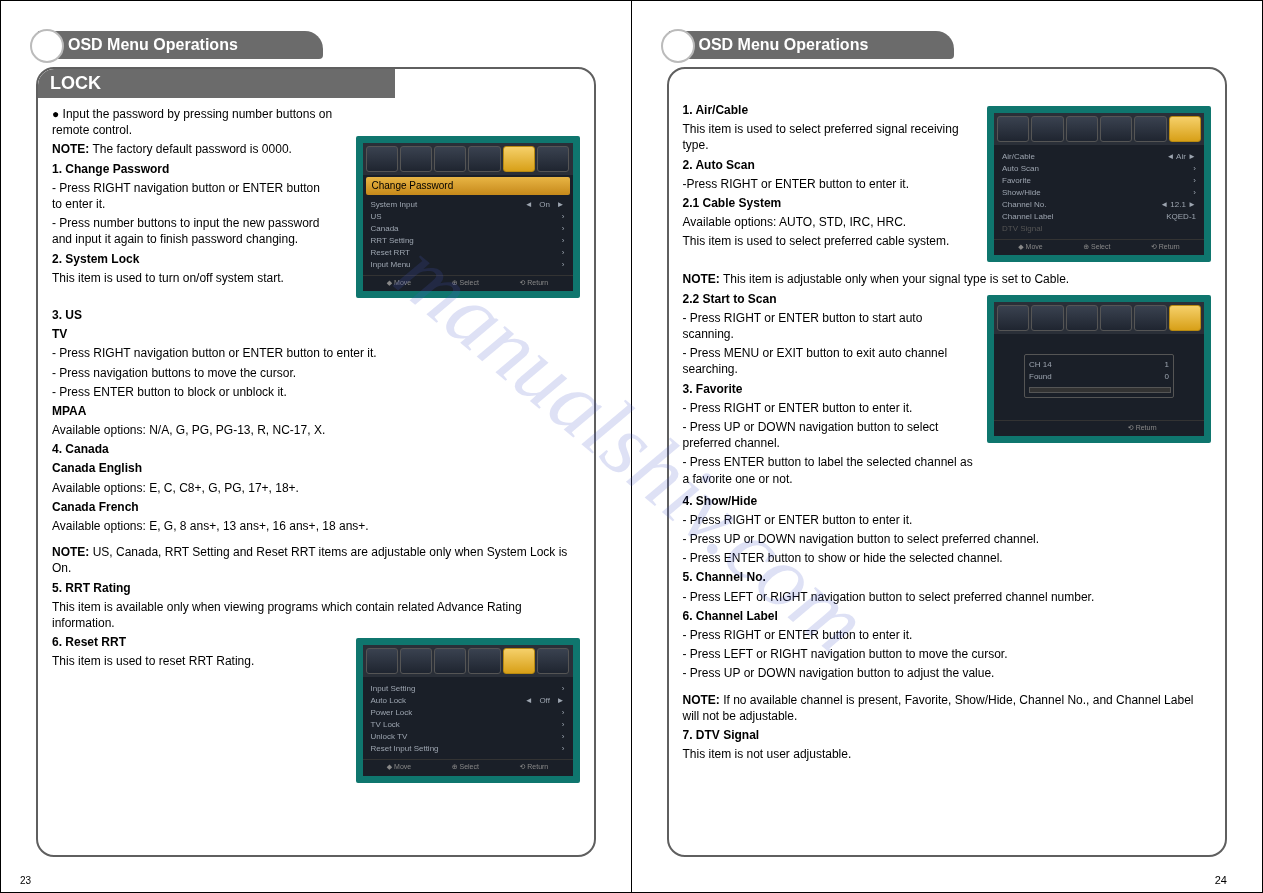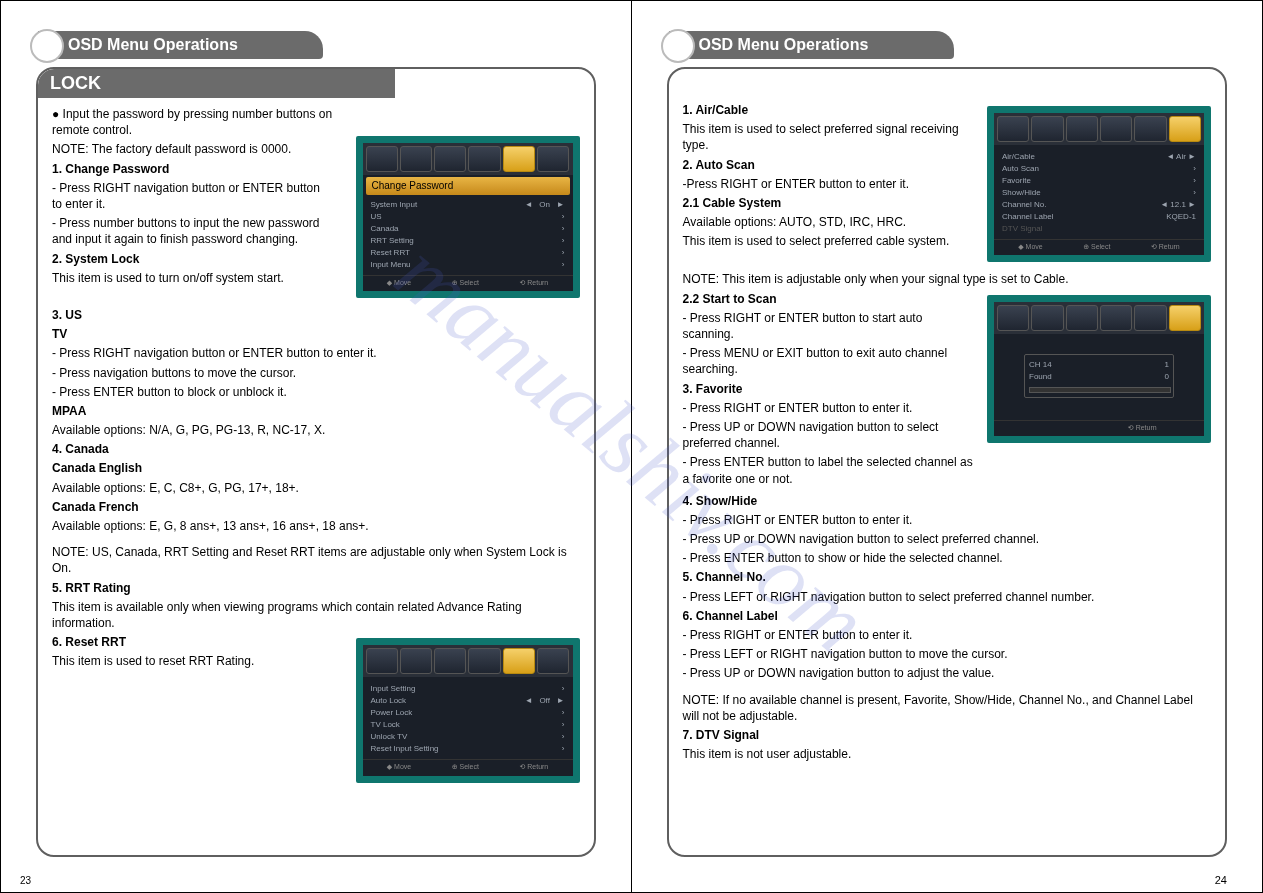--- a/index.html
+++ b/index.html
@@ -78,21 +78,21 @@
     width: 60%;
   }
   .body-pad {
     padding: 0 14px;
     line-height: 1.35;
     position: relative;
   }
   .body-pad p { margin: 3px 0; }
   .h { font-weight: bold; margin-top: 8px; }
   .u { font-weight: bold; }
-  .note-label { font-weight: normal; }
+  .note-label { font-weight: bold; }
   .pagenum-left {
     position: absolute;
     left: 19px;
     bottom: 6px;
     font-size: 10px;
   }
   .pagenum-right {
     position: absolute;
     right: 35px;
     bottom: 6px;

